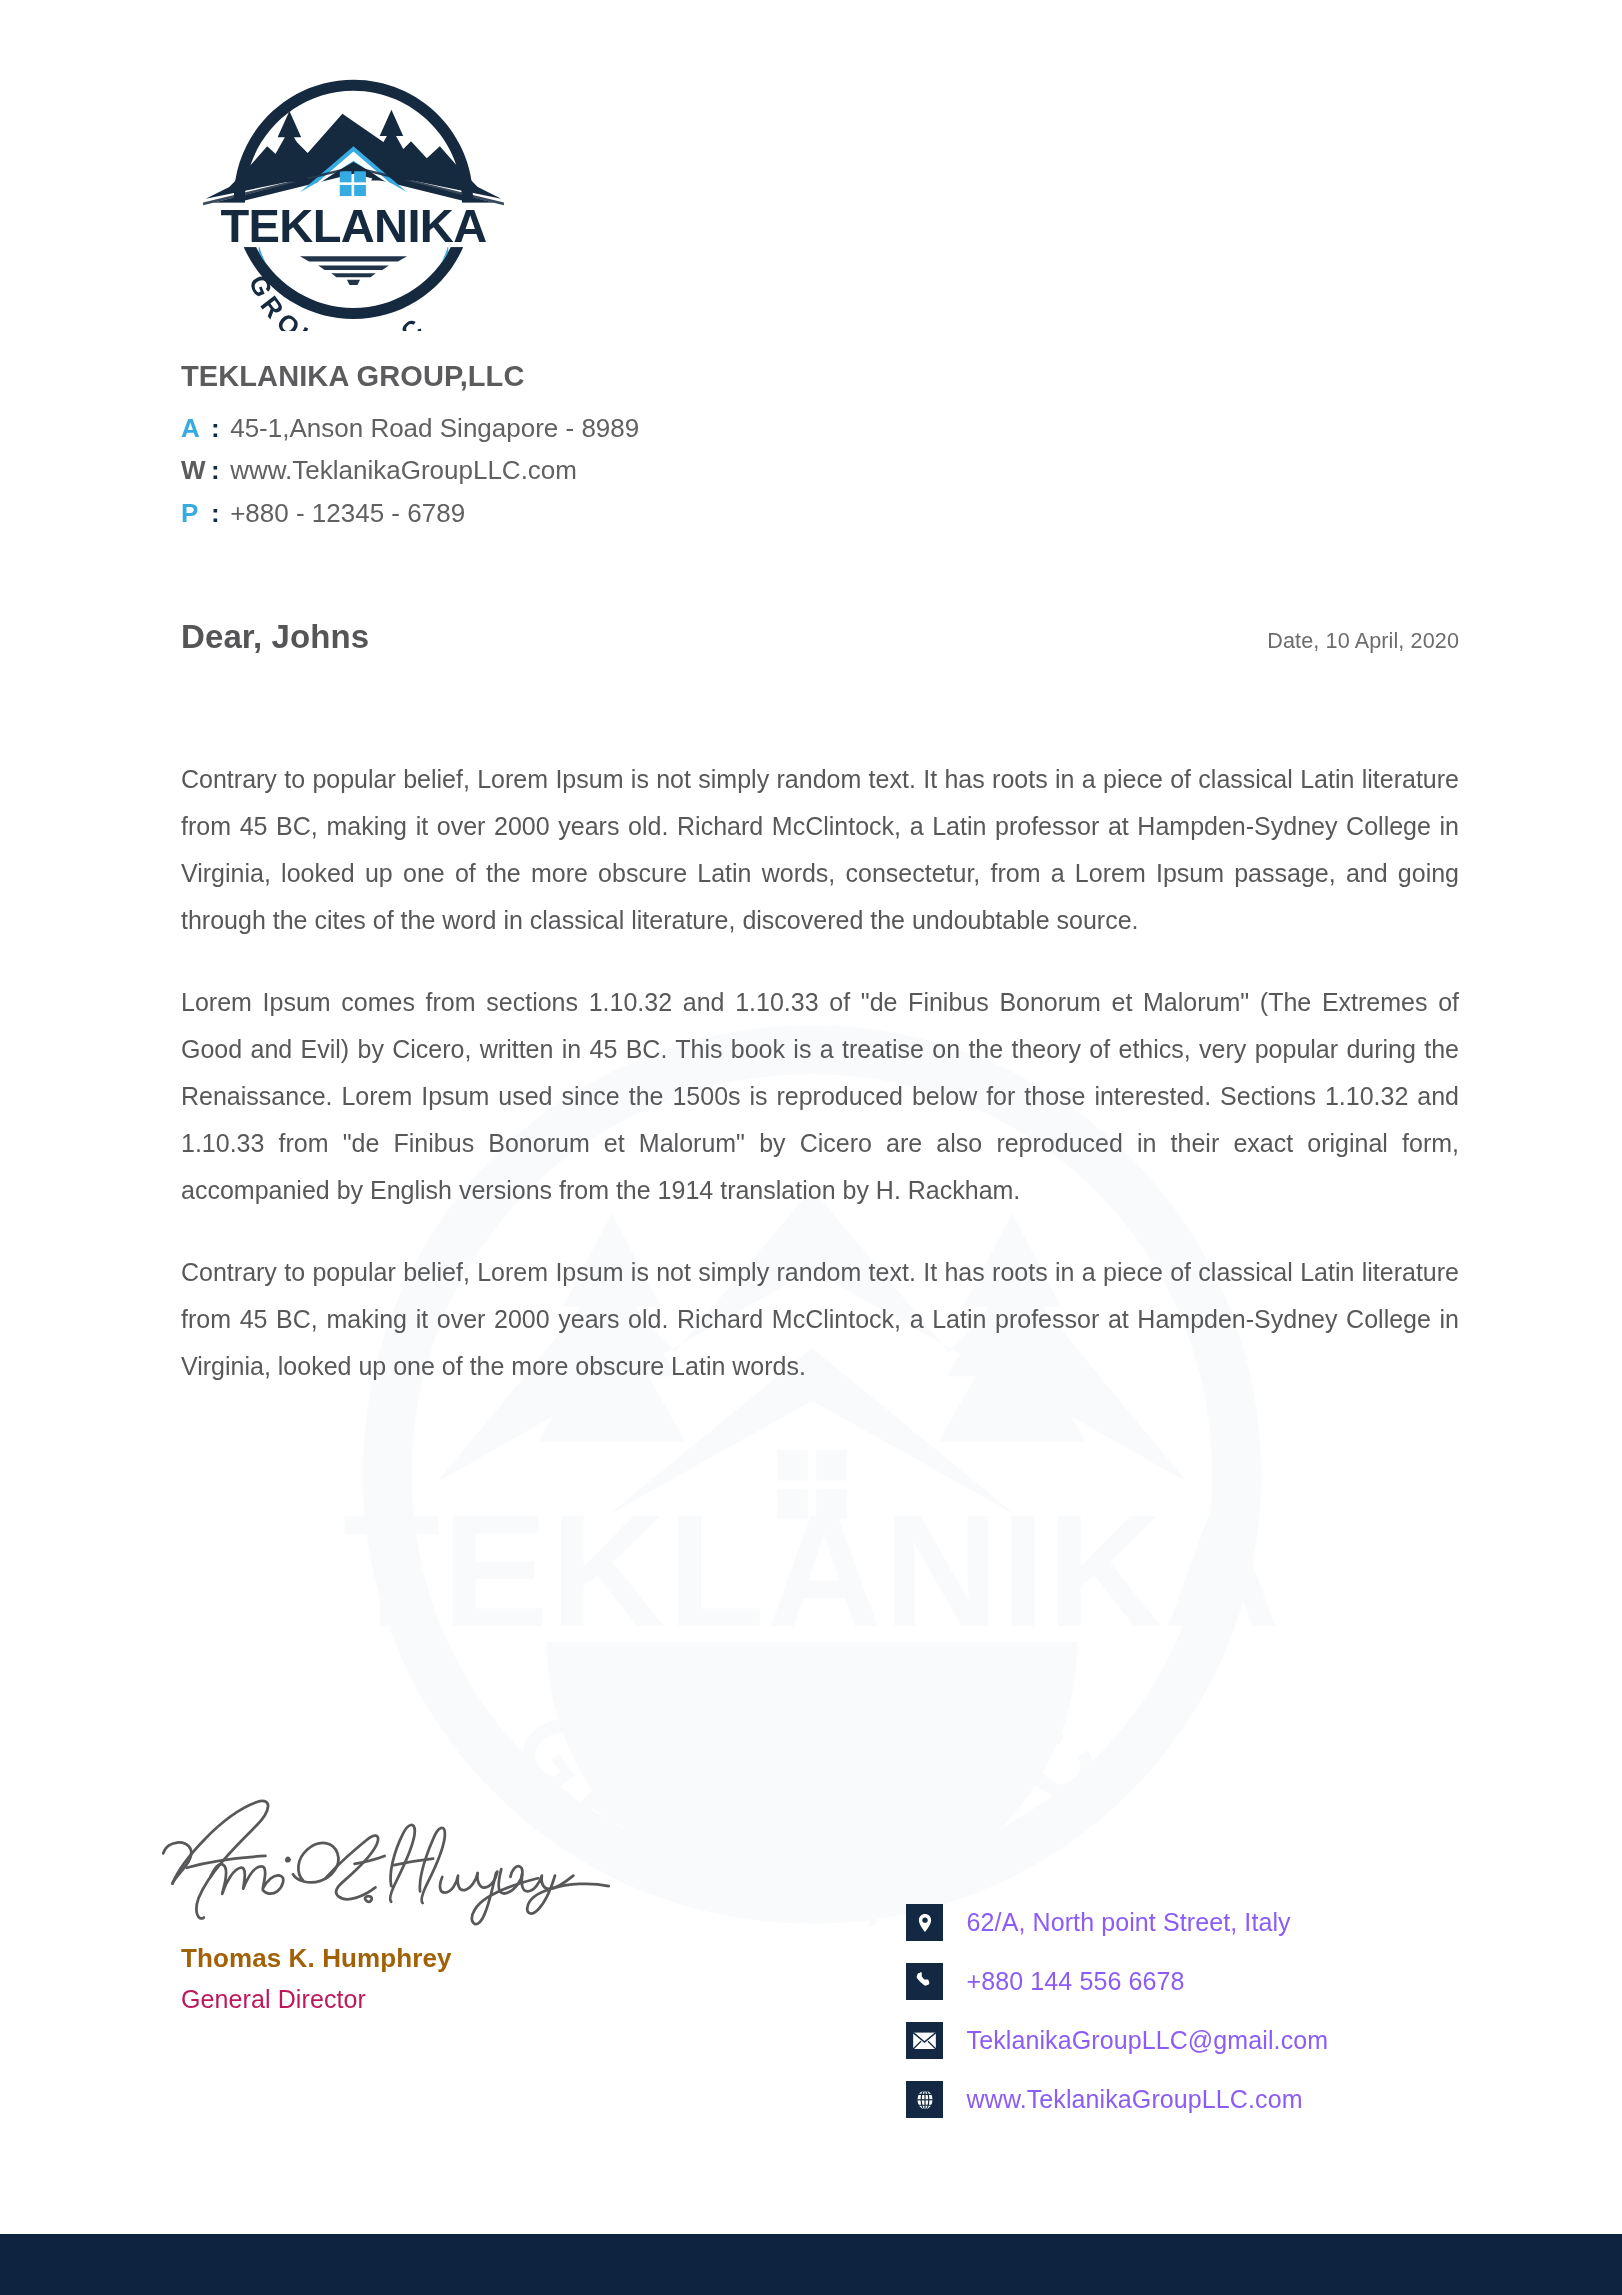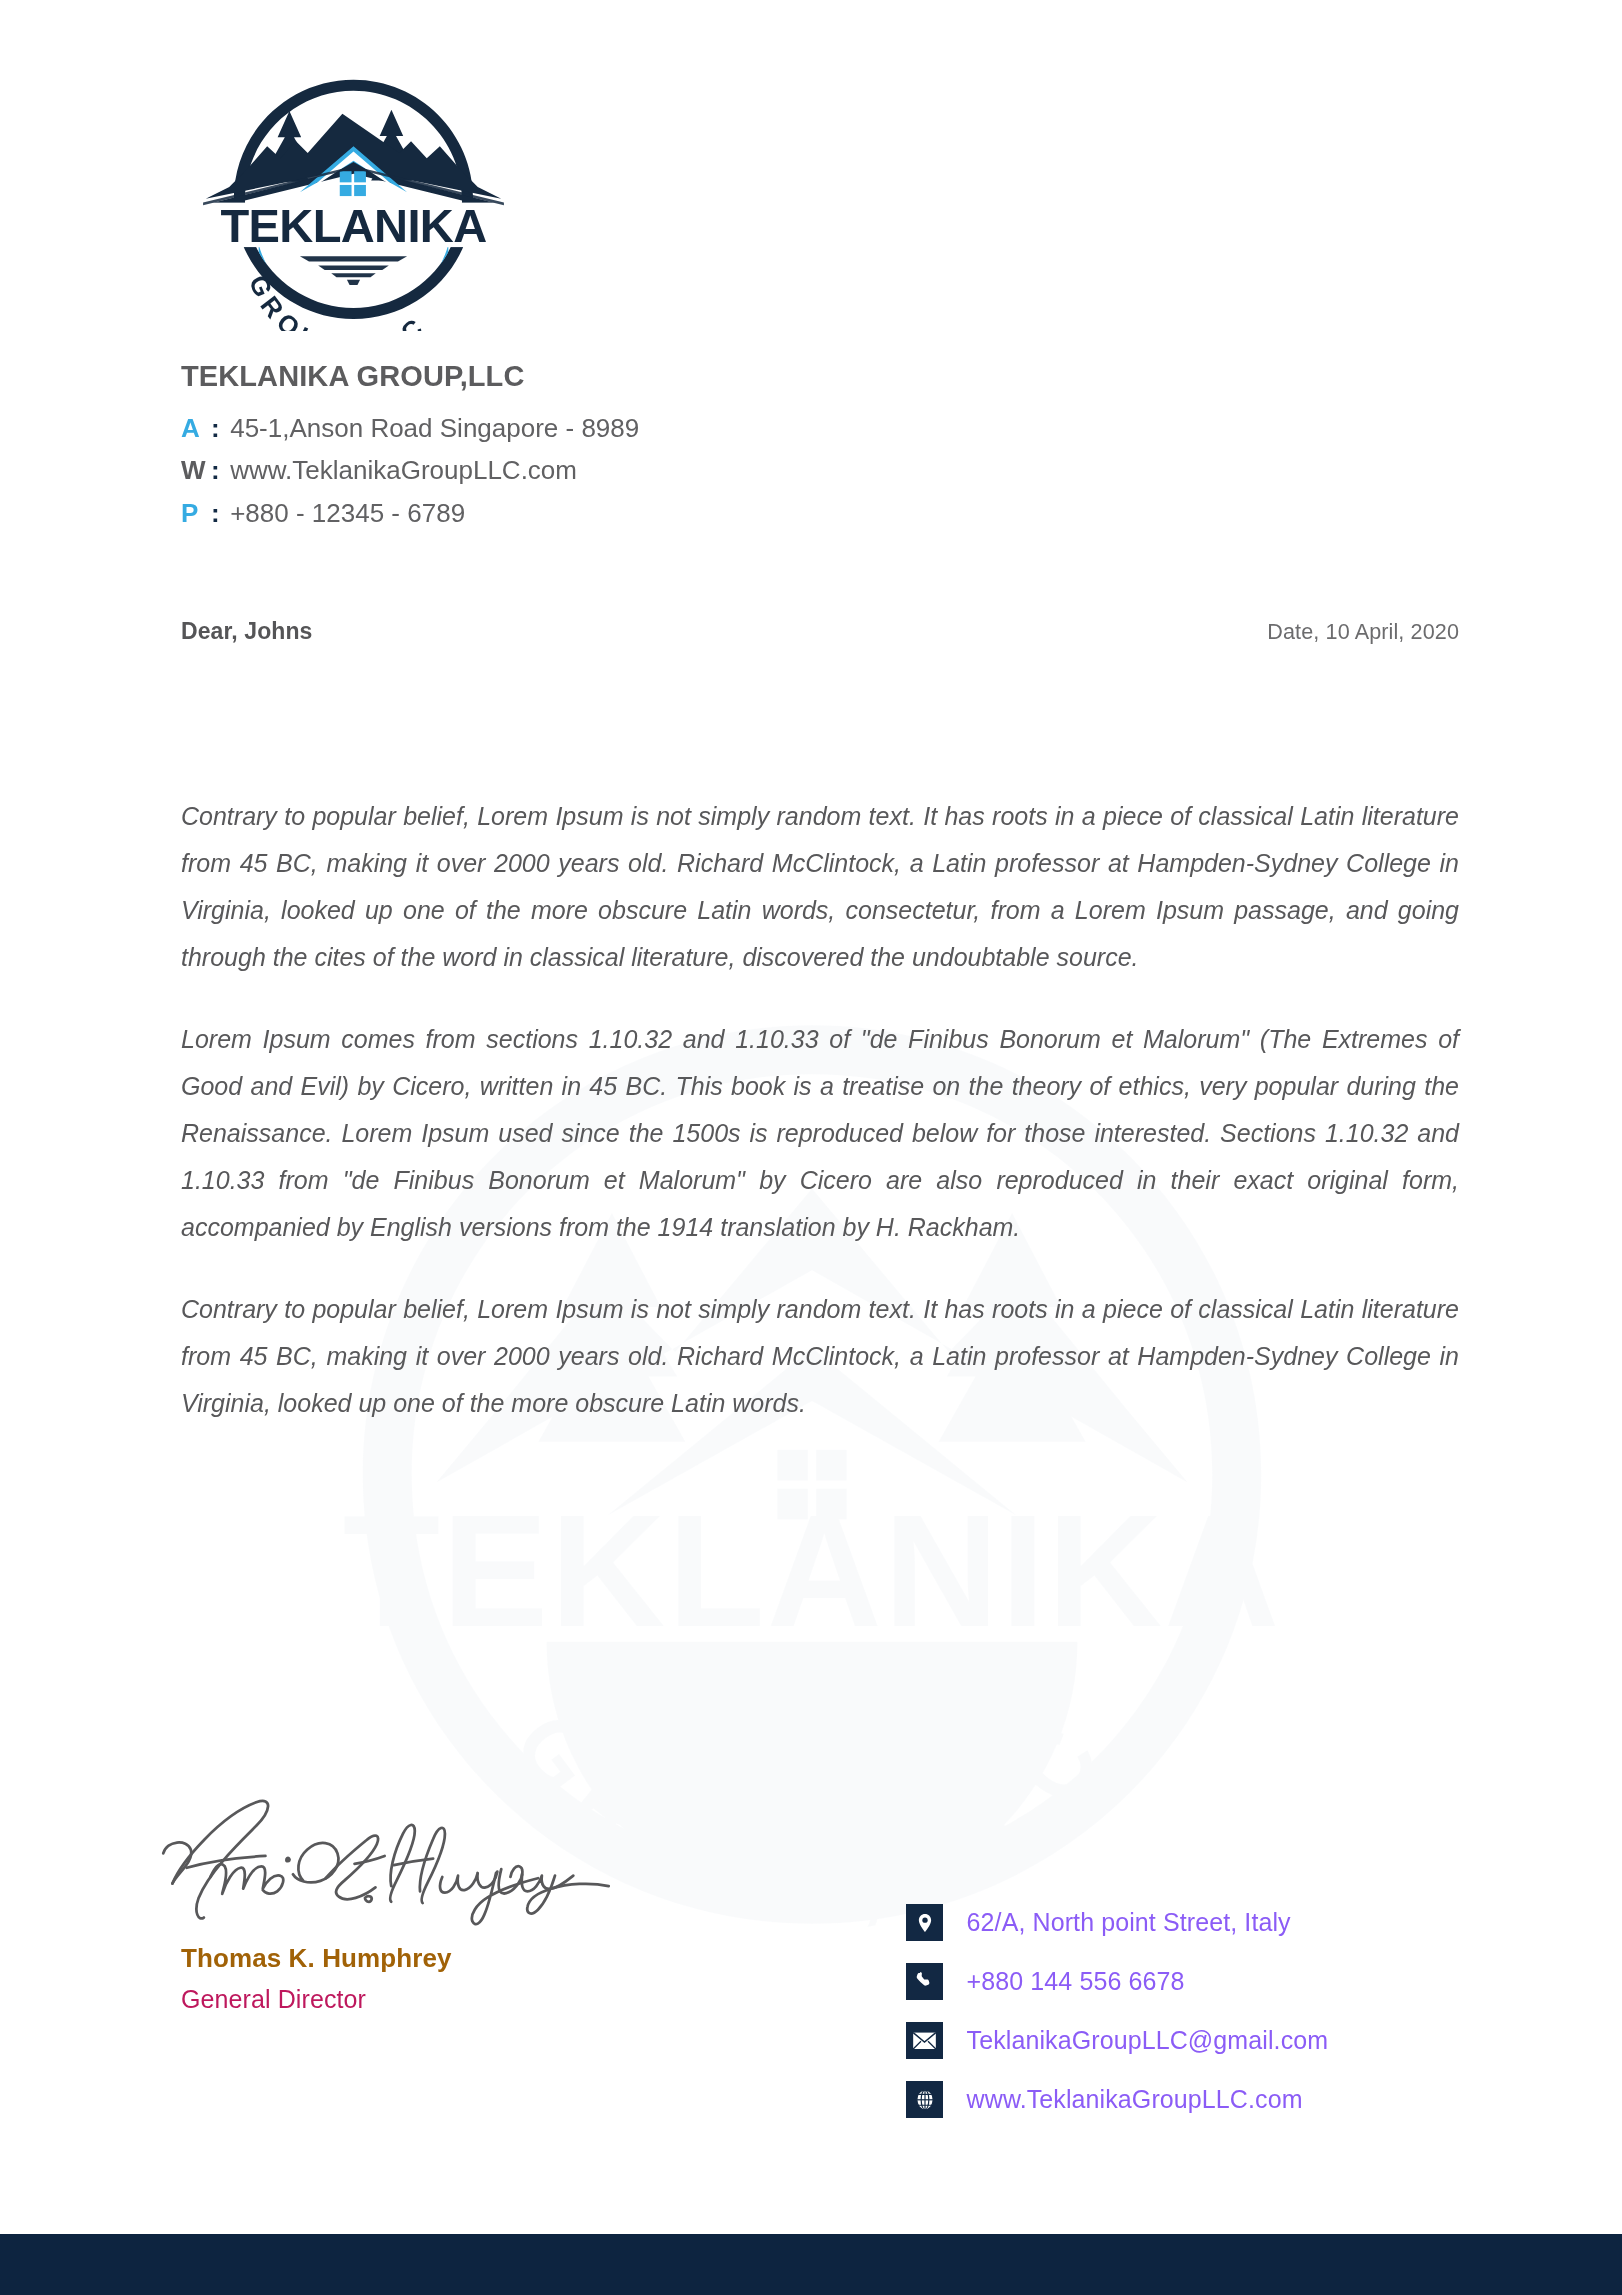--- a/index.html
+++ b/index.html
@@ -95,39 +95,38 @@
     position: absolute;
     left: 181px;
     top: 618px;
     width: 1278px;
     display: flex;
     align-items: baseline;
     justify-content: space-between;
     z-index: 2;
   }
   .salutation {
-    font-size: 23px;
+    font-size: 33px;
     font-weight: 700;
     color: #555557;
     letter-spacing: 0.1px;
   }
   .date-text {
     font-size: 21.6px;
     color: #6c6c6e;
     letter-spacing: 0.1px;
   }
 
   
   .body-copy {
     position: absolute;
     left: 181px;
-    top: 793px;
+    top: 756px;
     width: 1278px;
     z-index: 2;
-    font-style: italic;
   }
   .body-copy p {
     font-size: 25px;
     line-height: 1.88;
     color: #58585a;
     text-align: justify;
     text-justify: inter-word;
     margin-bottom: 35px;
     hyphens: auto;
   }

